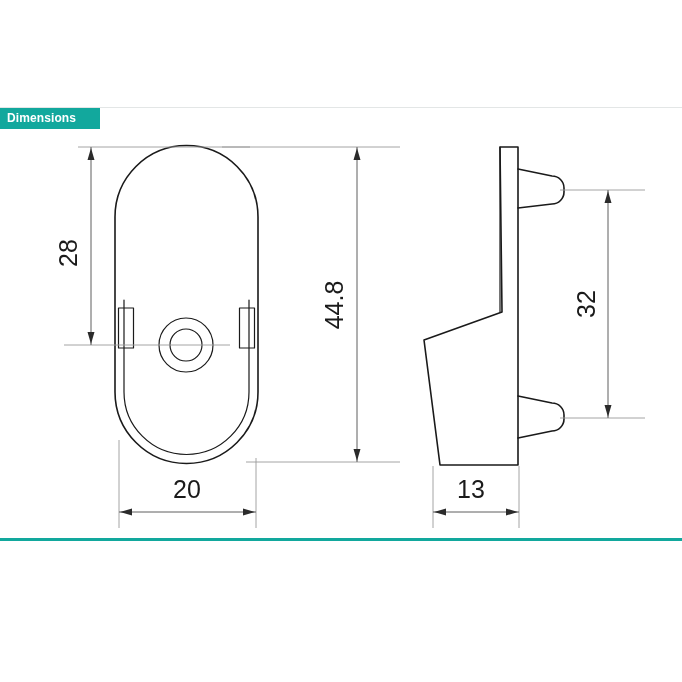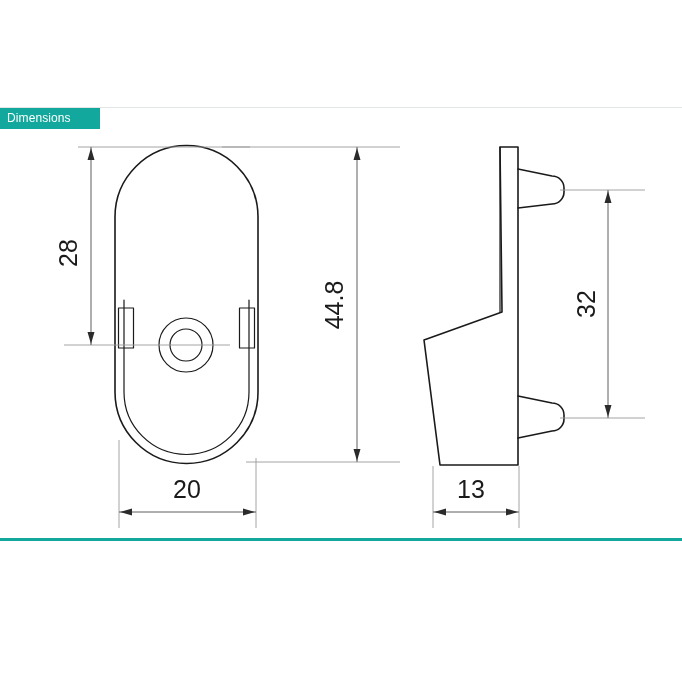--- a/index.html
+++ b/index.html
@@ -28,21 +28,21 @@
   }
   #dimensions-badge {
     position: absolute;
     left: 0;
     top: 108px;
     width: 100px;
     height: 21px;
     background: #12a89d;
     color: #ffffff;
     font-size: 12px;
-    font-weight: normal;
+    font-weight: bold;
     line-height: 21px;
     padding-left: 7px;
     box-sizing: border-box;
     letter-spacing: 0.1px;
     white-space: nowrap;
   }
   #footer-rule {
     position: absolute;
     left: 0;
     top: 538px;

